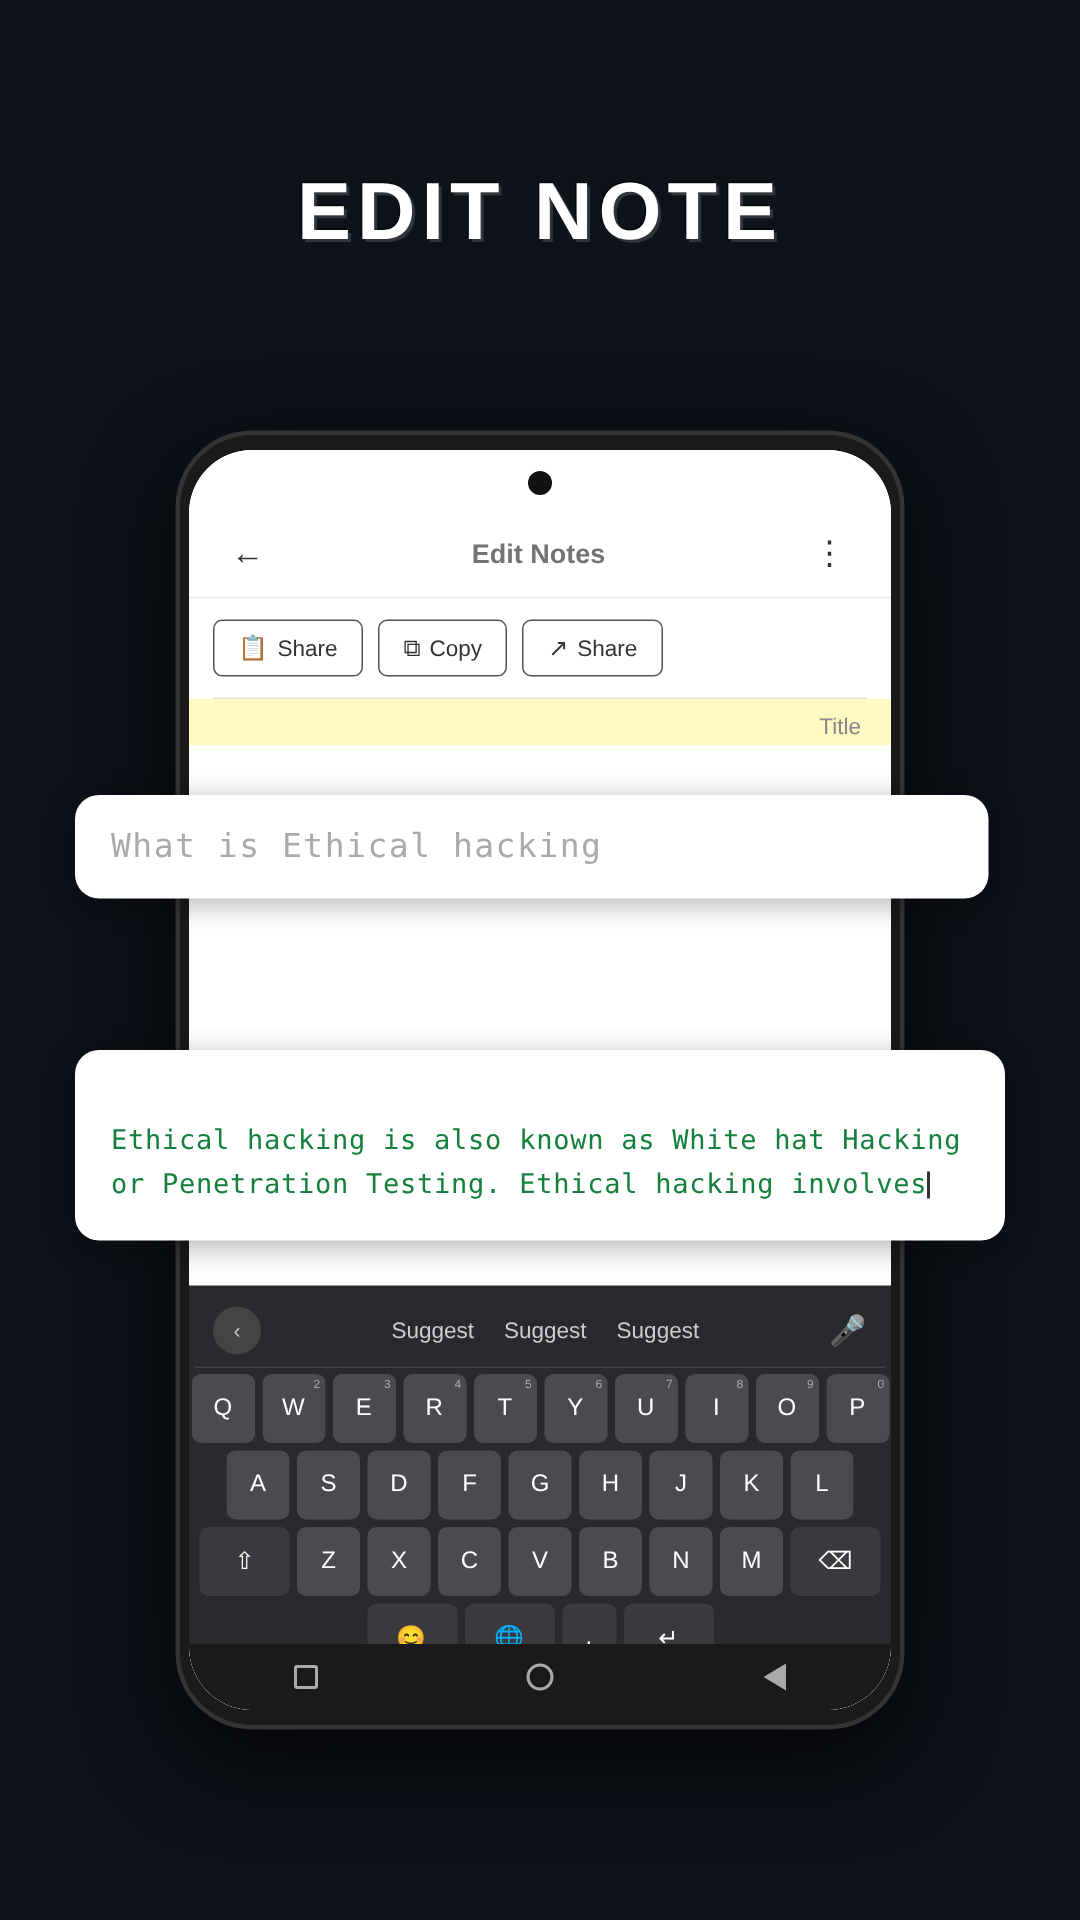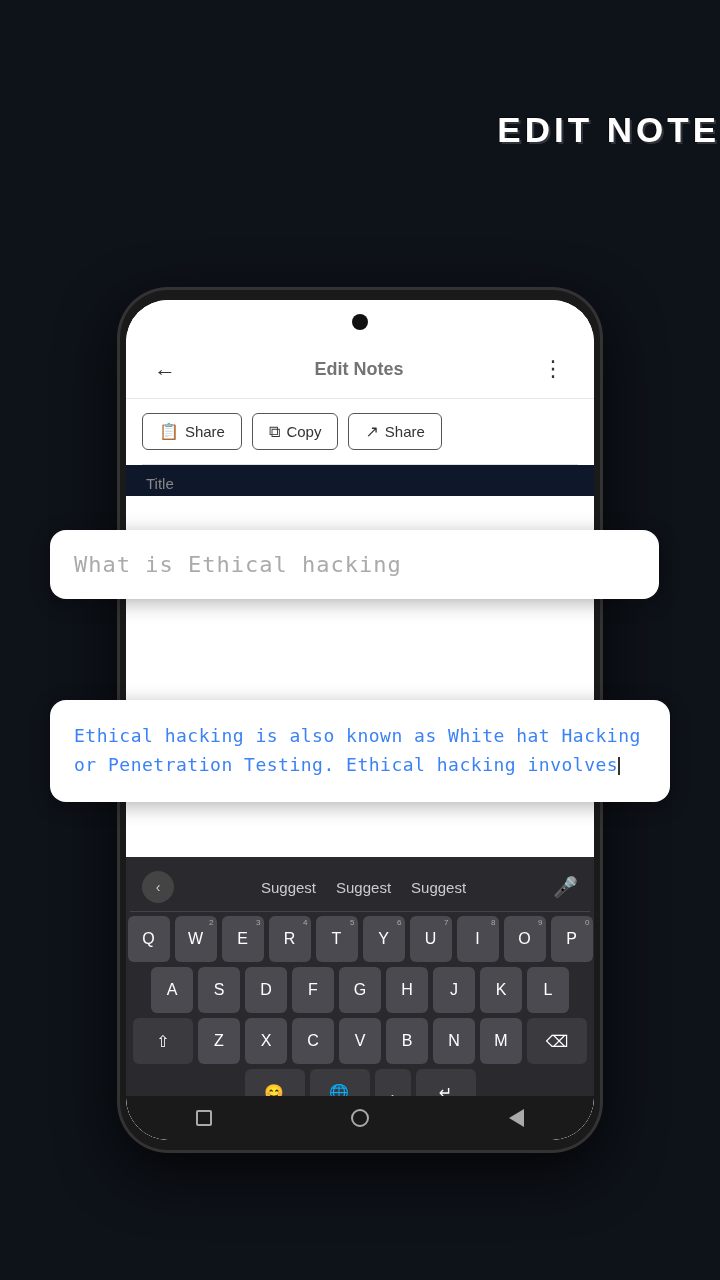--- a/index.html
+++ b/index.html
@@ -19,22 +19,22 @@
       inset: 0;
       background: #0e1219;
     }
 
     
     .page-title {
       position: absolute;
       top: 110px;
       left: 0;
       right: 0;
-      text-align: right;
-      font-size: 35px;
+      text-align: center;
+      font-size: 54px;
       font-weight: 900;
       letter-spacing: 4px;
       color: #ffffff;
       font-family: 'Arial Black', sans-serif;
       text-transform: uppercase;
       
       text-shadow: 2px 2px 0 rgba(255,255,255,0.15), -1px -1px 0 rgba(0,0,0,0.5);
     }
 
     
@@ -142,21 +142,22 @@
 
     .action-btn .btn-icon {
       font-size: 16px;
     }
 
     
     .field-label {
       font-size: 15px;
       color: #888;
       padding: 10px 20px 4px 20px;
-      background: #0f172a;
+      background: #fef9c3;
+      text-align: right;
     }
 
     
     .note-label {
       font-size: 15px;
       color: #888;
       padding: 10px 20px 4px 20px;
       background: #fff;
     }
 
@@ -195,24 +196,25 @@
       width: 620px;
       background: #ffffff;
       border-radius: 16px;
       box-shadow: 0 4px 20px rgba(0,0,0,0.3);
       padding: 22px 24px;
       z-index: 20;
     }
 
     .note-bubble-text {
       font-size: 18px;
-      color: #3b82f6;
+      color: #15803d;
       font-family: monospace;
       letter-spacing: 0.5px;
       line-height: 1.6;
+      margin-top: 25px;
     }
 
     .cursor-line {
       display: inline-block;
       width: 2px;
       height: 18px;
       background: #333;
       vertical-align: middle;
       animation: blink 1s step-end infinite;
     }

